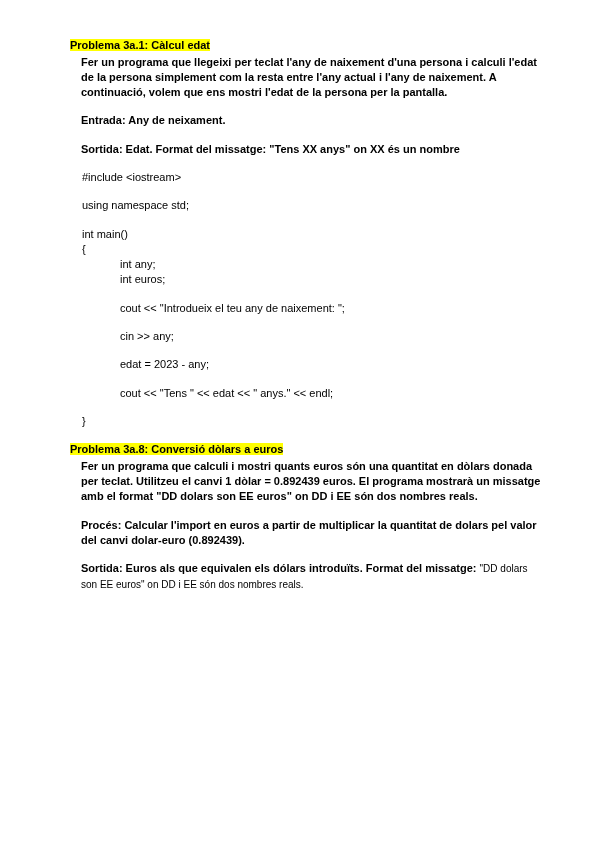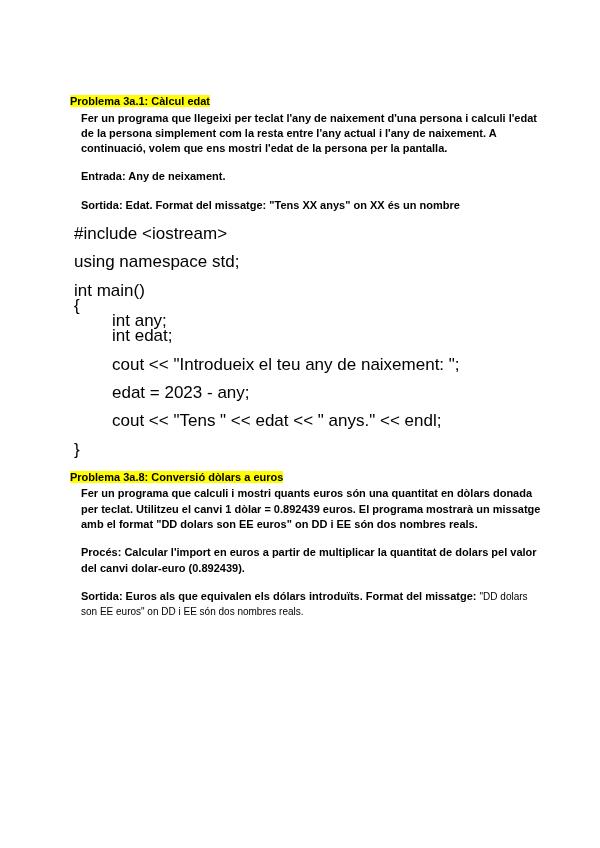--- a/index.html
+++ b/index.html
@@ -6,21 +6,21 @@
     margin: 0;
     padding: 0;
     background: #ffffff;
     font-family: "Liberation Sans", sans-serif;
     color: #000000;
   }
   .page {
     width: 600px;
     height: 848px;
     box-sizing: border-box;
-    padding: 92px 68px 0 70px;
+    padding: 36px 68px 0 70px;
     background: #ffffff;
     overflow: hidden;
   }
   .title-line {
     margin: 0 0 1px 0;
     line-height: 15.5px;
   }
   .hl-title {
     display: inline;
     background: #ffff00;
@@ -29,23 +29,23 @@
   }
   .para {
     font-weight: bold;
     font-size: 11px;
     line-height: 15.3px;
     margin: 0 0 13px 11px;
     width: 462px;
   }
   .code {
     font-weight: normal;
-    font-size: 17px;
+    font-size: 11px;
     line-height: 15.3px;
-    margin: 0 0 11px 4px;
+    margin: 0 0 11px 12px;
   }
   .cl { white-space: pre-wrap; }
   .ind { padding-left: 38px; }
   .sp-b { margin-bottom: 13px; }
   .code-inline {
     font-weight: normal;
     font-size: 10px;
   }
 </style>
 </head>
@@ -63,22 +63,23 @@
 
 
   <p class="para">Sortida: Edat. Format del missatge: "Tens XX anys" on XX és un nombre</p>
 
   <div class="code">
     <div class="cl sp-b">#include &lt;iostream&gt;</div>
     <div class="cl sp-b">using namespace std;</div>
     <div class="cl">int main()</div>
     <div class="cl">{</div>
     <div class="cl ind">int any;</div>
-    <div class="cl ind sp-b">int edat;</div>
+    <div class="cl ind sp-b">int euros;</div>
     <div class="cl ind sp-b">cout &lt;&lt; "Introdueix el teu any de naixement: ";</div>
+    <div class="cl ind sp-b">cin &gt;&gt; any;</div>
     <div class="cl ind sp-b">edat = 2023 - any;</div>
     <div class="cl ind sp-b">cout &lt;&lt; "Tens " &lt;&lt; edat &lt;&lt; " anys." &lt;&lt; endl;</div>
     <div class="cl">}</div>
   </div>
 
   <div class="title-line">
     <span class="hl-title">Problema 3a.8: Conversió dòlars a euros</span>
   </div>
 
   <p class="para">Fer un programa que calculi i mostri quants euros són una quantitat en dòlars donada per teclat. Utilitzeu el canvi 1 dòlar = 0.892439 euros. El programa mostrarà un missatge amb el format "DD dolars son EE euros" on DD i EE són dos nombres reals.</p>

